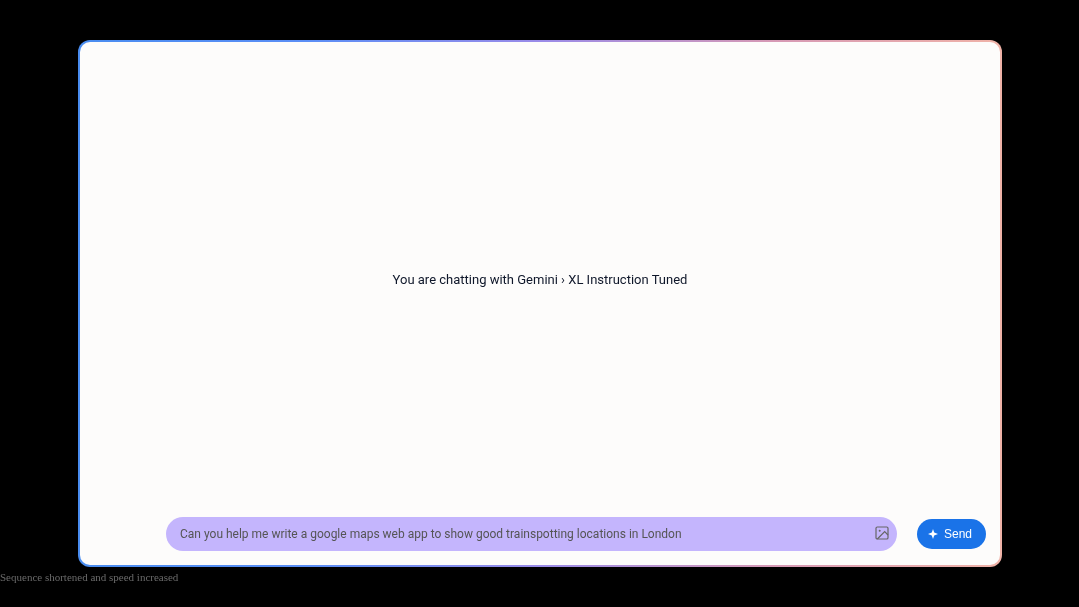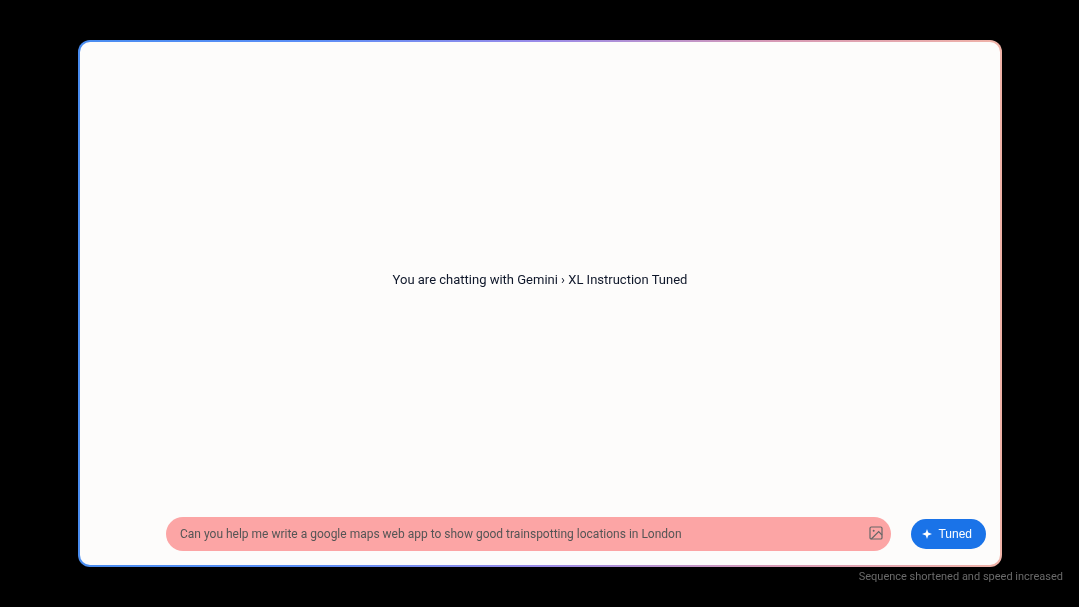--- a/index.html
+++ b/index.html
@@ -62,21 +62,21 @@
       display: flex;
       align-items: center;
       gap: 10px;
       padding: 0 14px 14px 86px;
     }
     
     .text-input {
       flex: 1;
       height: 34px;
       border: none;
-      background: #fca5a5;
+      background: #c4b5fd;
       border-radius: 17px;
       padding: 0 14px;
       font-size: 12px;
       color: #555;
       outline: none;
       font-family: inherit;
     }
     
     .image-icon-btn {
       width: 22px;
@@ -111,24 +111,25 @@
       display: inline-flex;
       align-items: center;
       justify-content: center;
     }
     
     .footer-text {
       position: absolute;
       left: 0;
       right: 16px;
       bottom: 24px;
-      text-align: right;
+      text-align: left;
       color: #6a6a6a;
       font-size: 11px;
       z-index: 2;
+      font-family: Liberation Serif, serif;
     }
   </style>
 </head>
 <body>
 
 <div class="gradient-border"></div>
 
 <div class="app-window">
 
   <div class="chat-area">
@@ -147,19 +148,19 @@
         </svg>
       </span>
     </button>
 
     <button class="send-button">
       <span class="sparkle-icon">
         <svg width="12" height="12" viewBox="0 0 24 24" fill="currentColor">
           <path d="M12 2l2.4 7.2L22 12l-7.6 2.8L12 22l-2.4-7.2L2 12l7.6-2.8z"></path>
         </svg>
       </span>
-      <span>Tuned</span>
+      <span>Send</span>
     </button>
   </div>
 
 </div>
 
 <div class="footer-text">Sequence shortened and speed increased</div>
 
 </body></html>

